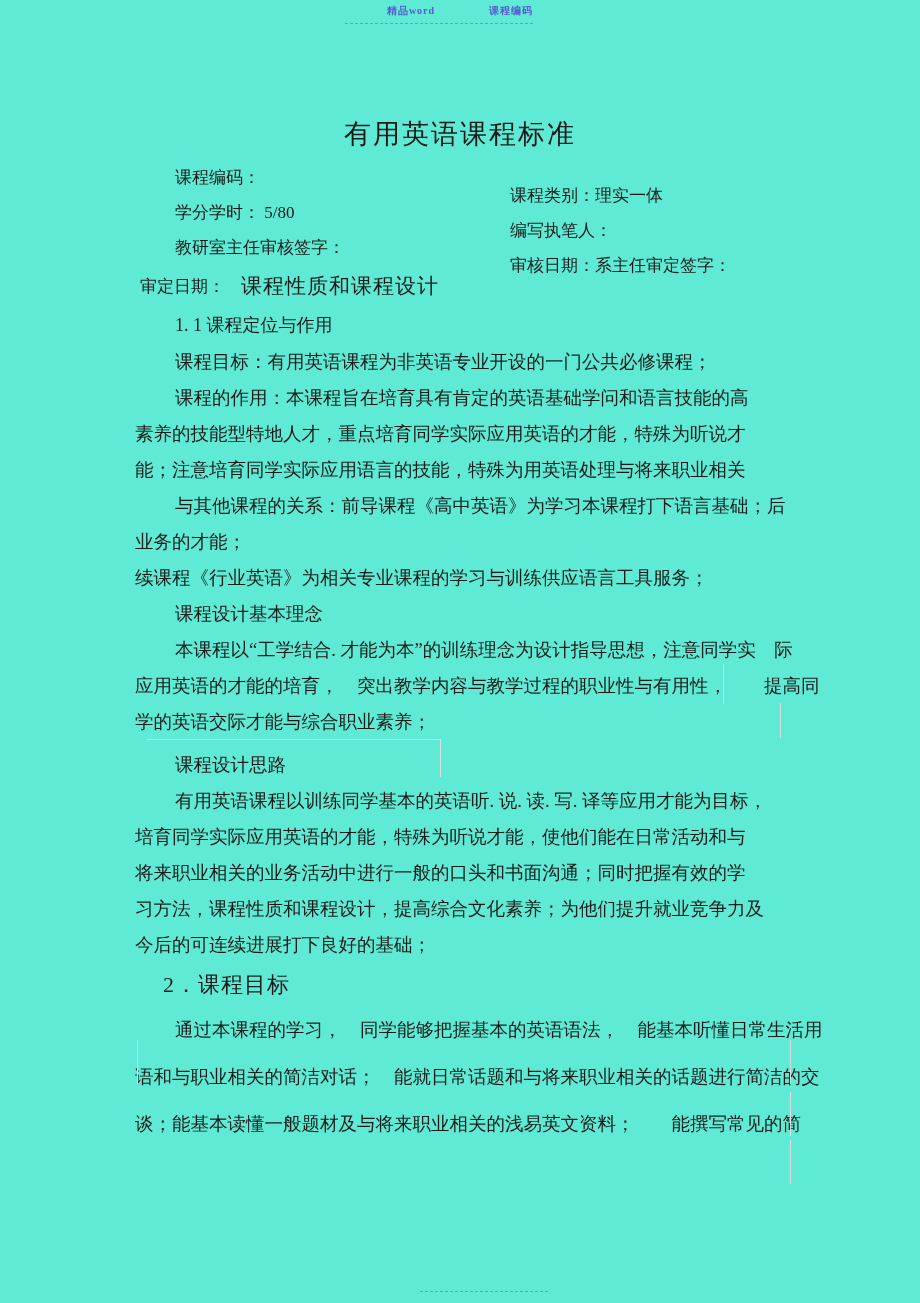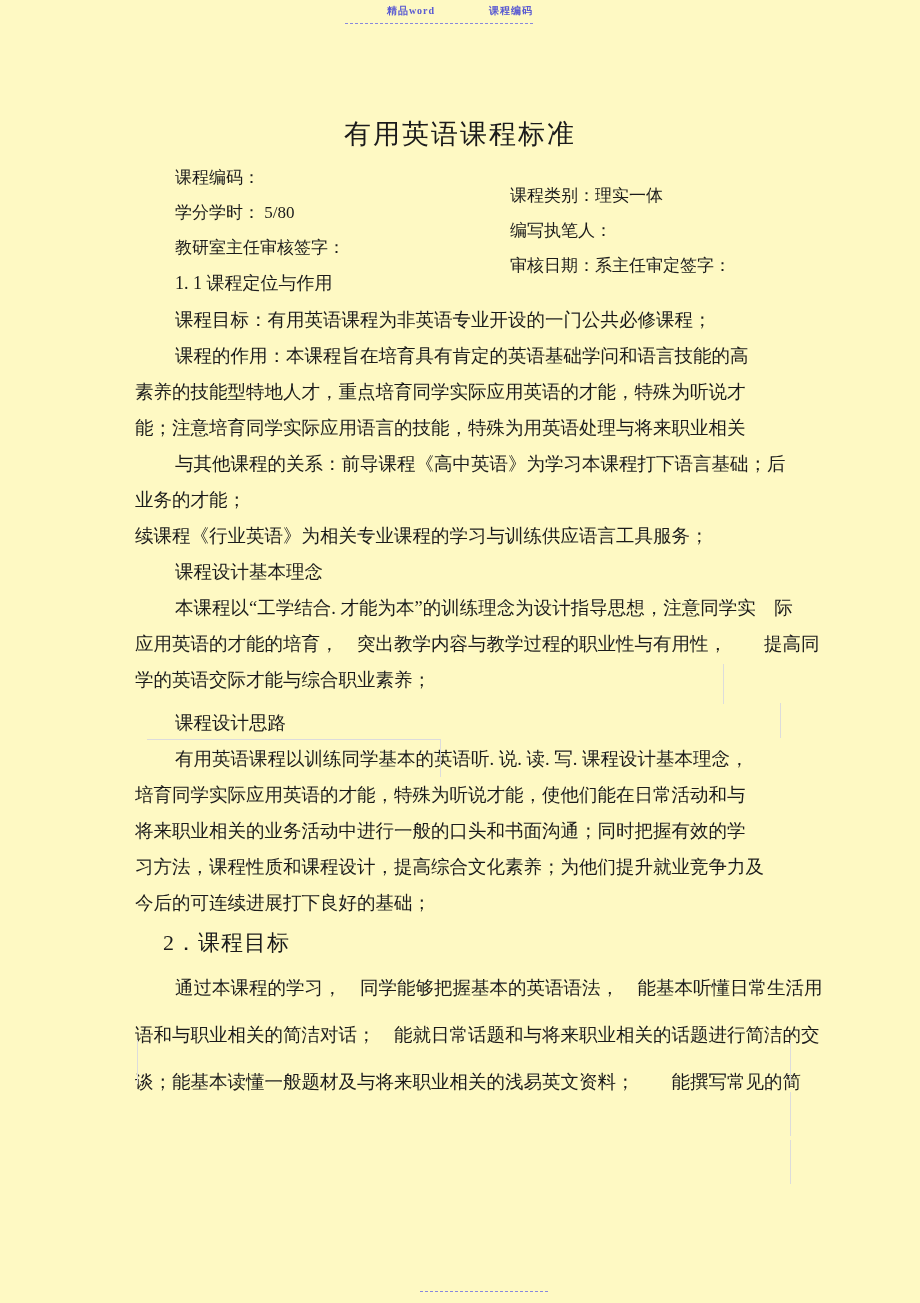--- a/index.html
+++ b/index.html
@@ -1,17 +1,17 @@
 <!DOCTYPE html>
 <html><head>
 <meta charset="utf-8">
 <style>
   html,body{margin:0;padding:0;background:#fff;}
   .page{
-    position:relative;width:920px;height:1303px;background:#fef9c3;overflow:hidden;
+    position:relative;width:920px;height:1303px;background:#5eead4;overflow:hidden;
     font-family:"Liberation Serif","DejaVu Serif",serif;color:#1b1b1b;
   }
   
   .hdr{position:absolute;top:4px;left:0;right:0;display:flex;justify-content:center;gap:54px;
        font-size:10px;font-weight:bold;color:#5a5ad2;letter-spacing:1px;}
   .hdr-rule{position:absolute;top:23px;left:345px;width:188px;border-top:1px dashed #8888dd;}
   
   .title{position:absolute;top:116px;left:0;right:0;text-align:center;
          font-size:27px;font-weight:normal;letter-spacing:2px;}
   
@@ -55,36 +55,40 @@
     </div>
     <div class="info-row">
       <span class="info-left">学分学时： 5/80</span>
       <span class="info-right">编写执笔人：</span>
     </div>
     <div class="info-row">
       <span class="info-left">教研室主任审核签字：</span>
       <span class="info-right">审核日期：系主任审定签字：</span>
     </div>
 
+    <div class="review-row">
+      <span>审定日期：</span>
+      <span class="review-heading">课程性质和课程设计</span>
+    </div>
 
     <div class="sub1">1. 1 课程定位与作用</div>
 
     <div class="line indent">课程目标：有用英语课程为非英语专业开设的一门公共必修课程；</div>
     <div class="line indent">课程的作用：本课程旨在培育具有肯定的英语基础学问和语言技能的高</div>
     <div class="line">素养的技能型特地人才，重点培育同学实际应用英语的才能，特殊为听说才</div>
     <div class="line">能；注意培育同学实际应用语言的技能，特殊为用英语处理与将来职业相关</div>
     <div class="line indent">与其他课程的关系：前导课程《高中英语》为学习本课程打下语言基础；后</div>
     <div class="line">业务的才能；</div>
     <div class="line">续课程《行业英语》为相关专业课程的学习与训练供应语言工具服务；</div>
     <div class="line indent">课程设计基本理念</div>
     <div class="line indent">本课程以“工学结合. 才能为本”的训练理念为设计指导思想，注意同学实　际</div>
     <div class="line">应用英语的才能的培育，　突出教学内容与教学过程的职业性与有用性，　　提高同</div>
     <div class="line">学的英语交际才能与综合职业素养；</div>
     <div class="line indent mt">课程设计思路</div>
-    <div class="line indent">有用英语课程以训练同学基本的英语听. 说. 读. 写. 课程设计基本理念，</div>
+    <div class="line indent">有用英语课程以训练同学基本的英语听. 说. 读. 写. 译等应用才能为目标，</div>
     <div class="line">培育同学实际应用英语的才能，特殊为听说才能，使他们能在日常活动和与</div>
     <div class="line">将来职业相关的业务活动中进行一般的口头和书面沟通；同时把握有效的学</div>
     <div class="line">习方法，课程性质和课程设计，提高综合文化素养；为他们提升就业竞争力及</div>
     <div class="line">今后的可连续进展打下良好的基础；</div>
 
     <div class="heading2">2．课程目标</div>
     <div class="line2 indent">通过本课程的学习，　同学能够把握基本的英语语法，　能基本听懂日常生活用</div>
     <div class="line2">语和与职业相关的简洁对话；　能就日常话题和与将来职业相关的话题进行简洁的交</div>
     <div class="line2">谈；能基本读懂一般题材及与将来职业相关的浅易英文资料；　　能撰写常见的简</div>
 

